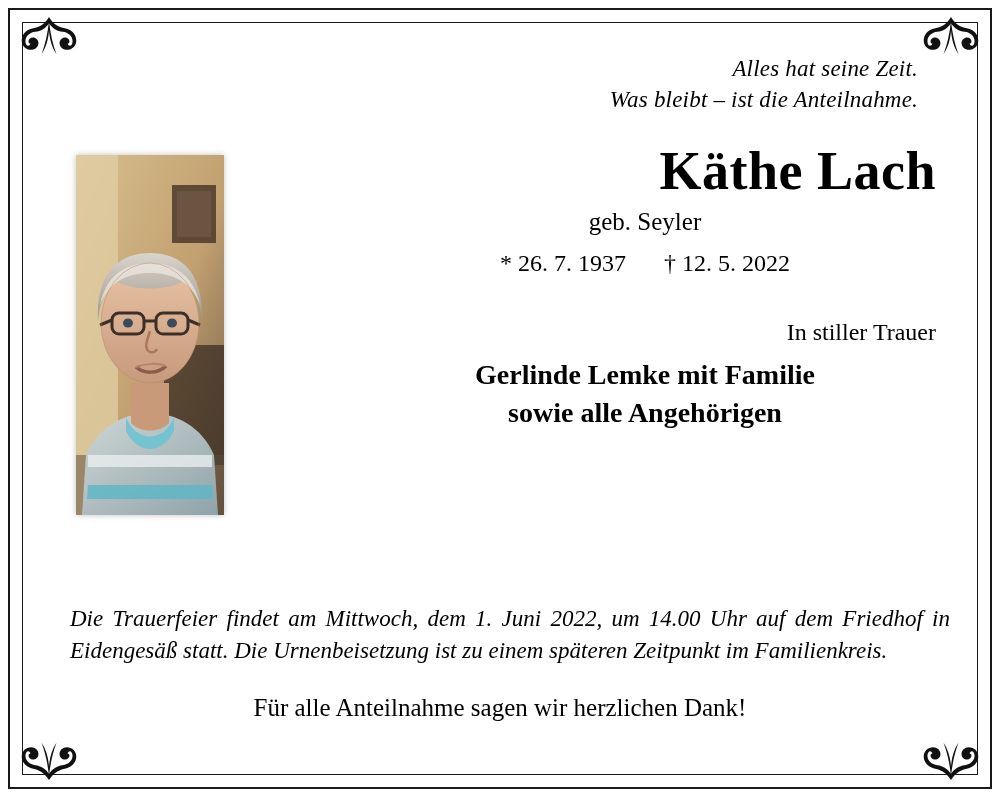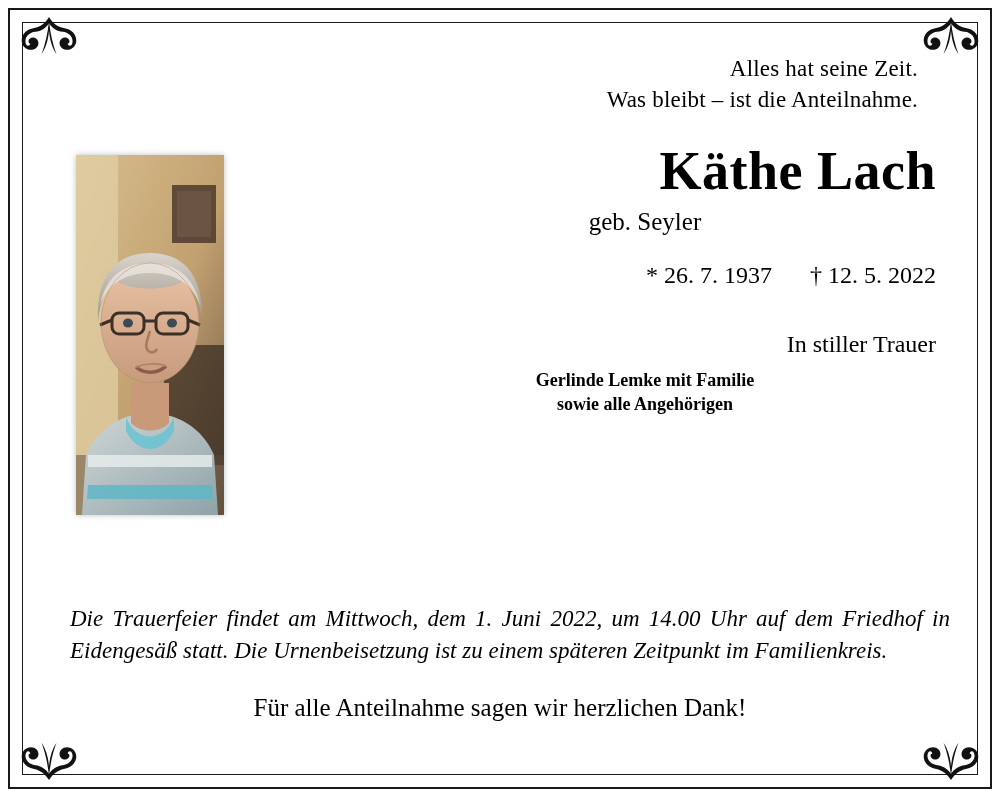--- a/index.html
+++ b/index.html
@@ -55,20 +55,21 @@
   .content {
     position: absolute;
     left: 44px;
     top: 40px;
     right: 44px;
     bottom: 40px;
   }
 
   .motto {
     text-align: right;
+    font-style: italic;
     font-size: 23px;
     line-height: 1.33;
     margin: 14px 38px 0 0;
     letter-spacing: 0.2px;
   }
 
   .mid {
     position: relative;
     margin-top: 28px;
     min-height: 430px;
@@ -113,34 +114,34 @@
     letter-spacing: 0.5px;
     margin-top: 26px;
     line-height: 1.05;
   }
   .maiden {
     text-align: center;
     font-size: 25px;
     margin-top: 8px;
   }
   .dates {
-    text-align: right;
+    text-align: center;
     font-size: 24px;
-    margin-top: 26px;
+    margin-top: 14px;
   }
   .dates .sep { display: inline-block; width: 26px; }
 
   .mourning-label {
     text-align: right;
     font-size: 24px;
     margin-top: 42px;
   }
   .mourners {
     text-align: center;
-    font-size: 18px;
+    font-size: 28px;
     font-weight: bold;
     line-height: 1.35;
     margin-top: 10px;
   }
 
   .funeral {
     font-style: italic;
     font-size: 23px;
     line-height: 1.4;
     margin: 30px 6px 0 26px;

